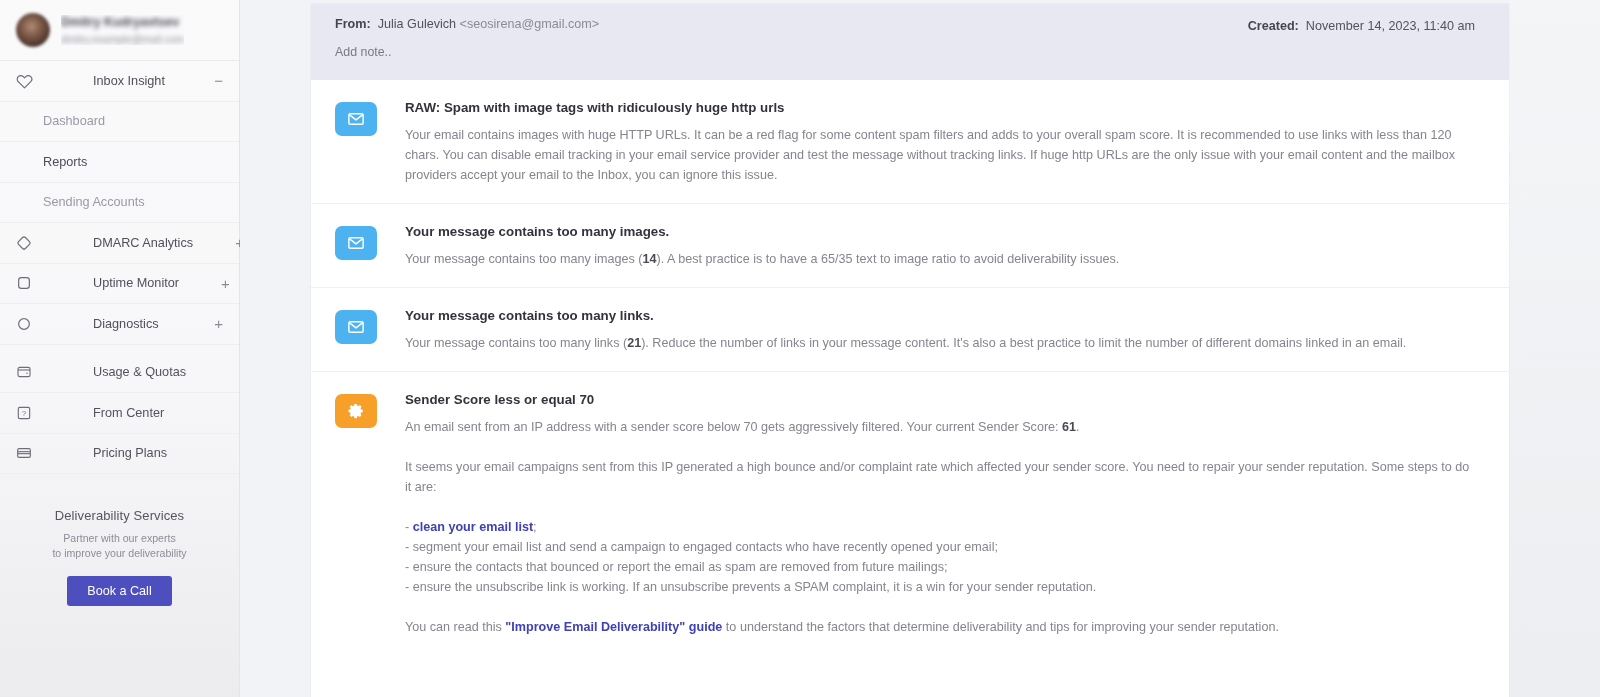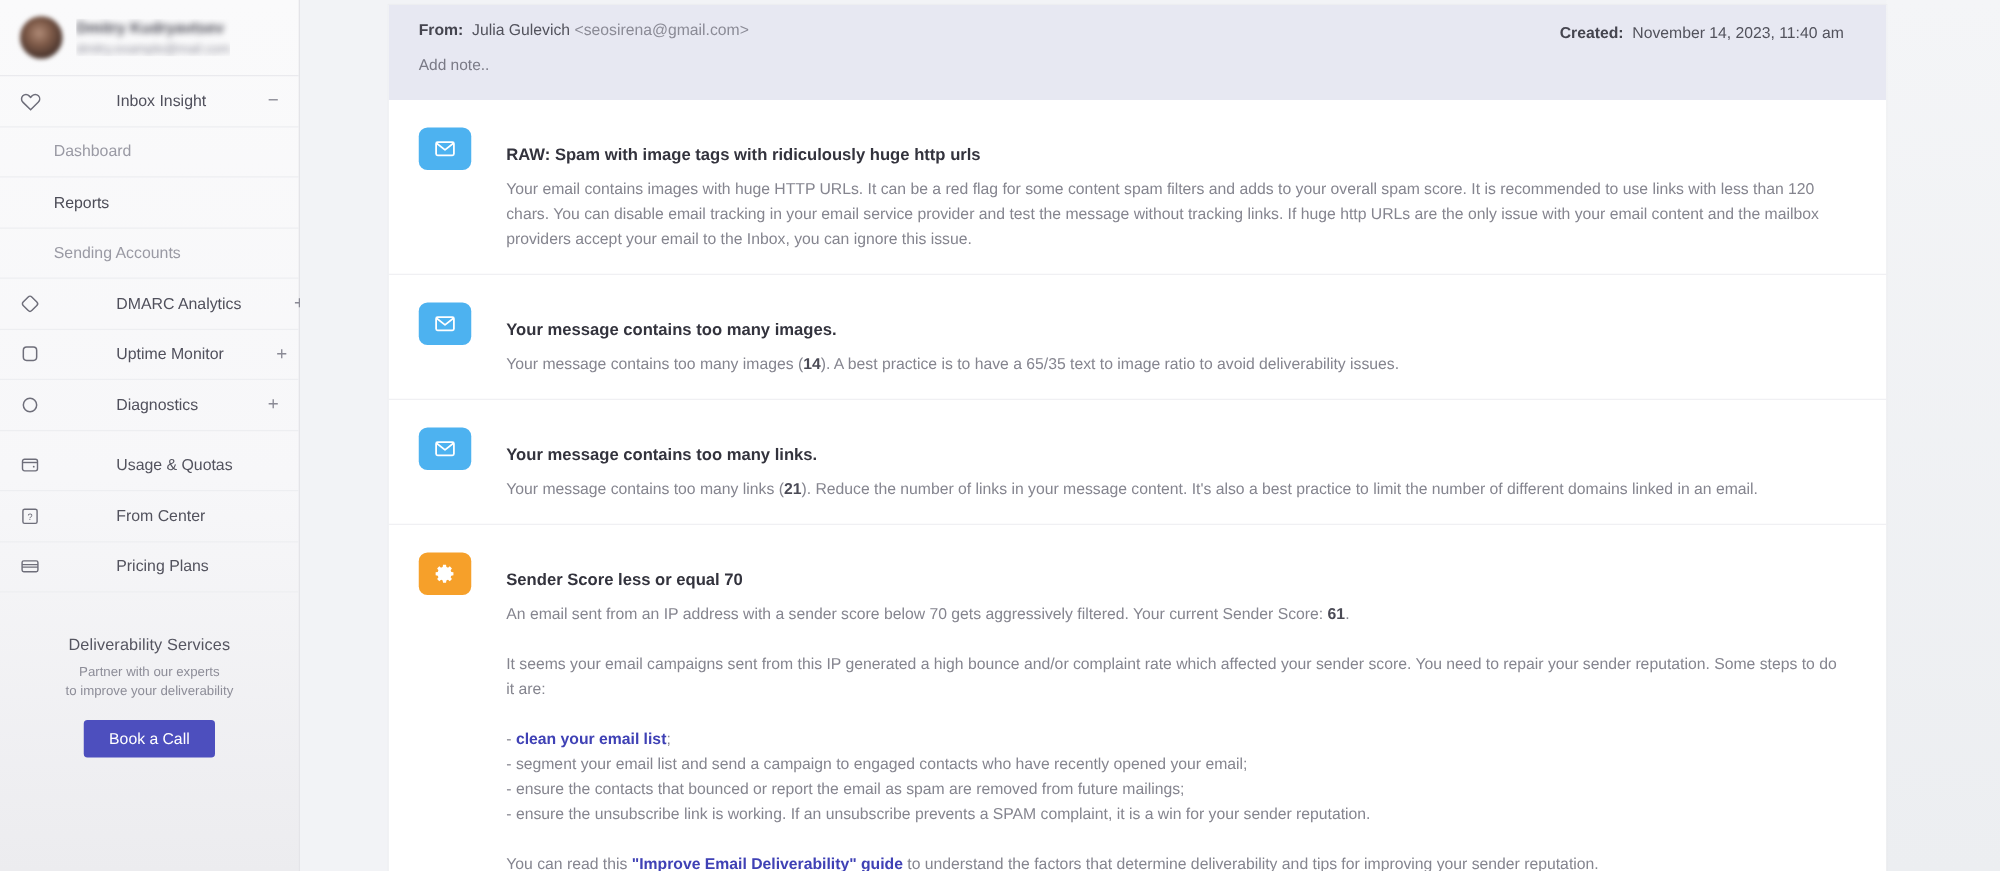--- a/index.html
+++ b/index.html
@@ -167,21 +167,20 @@
     display: flex; align-items: center; justify-content: center;
     margin-right: 28px;
     margin-top: 2px;
   }
   .ico-mail { background: #4db2f0; }
   .ico-gear { background: #f6a02a; }
   .item-body { flex: 1 1 auto; min-width: 0; }
   .item-title {
     font-size: 13.3px; font-weight: 700; color: #33333d;
     margin-bottom: 10px;
-    margin-top: 16px;
   }
   .item-text {
     font-size: 12.6px; line-height: 20px; color: #85858f;
   }
   .item-text b { color: #4a4a55; font-weight: 700; }
   .item-text .lnk { color: #3f41b5; font-weight: 700; cursor: pointer; }
   .para-gap { height: 20px; }
   .bullets { font-size: 12.6px; line-height: 20px; color: #85858f; }
   .bullets .lnk { color: #3f41b5; font-weight: 700; cursor: pointer; }
 

